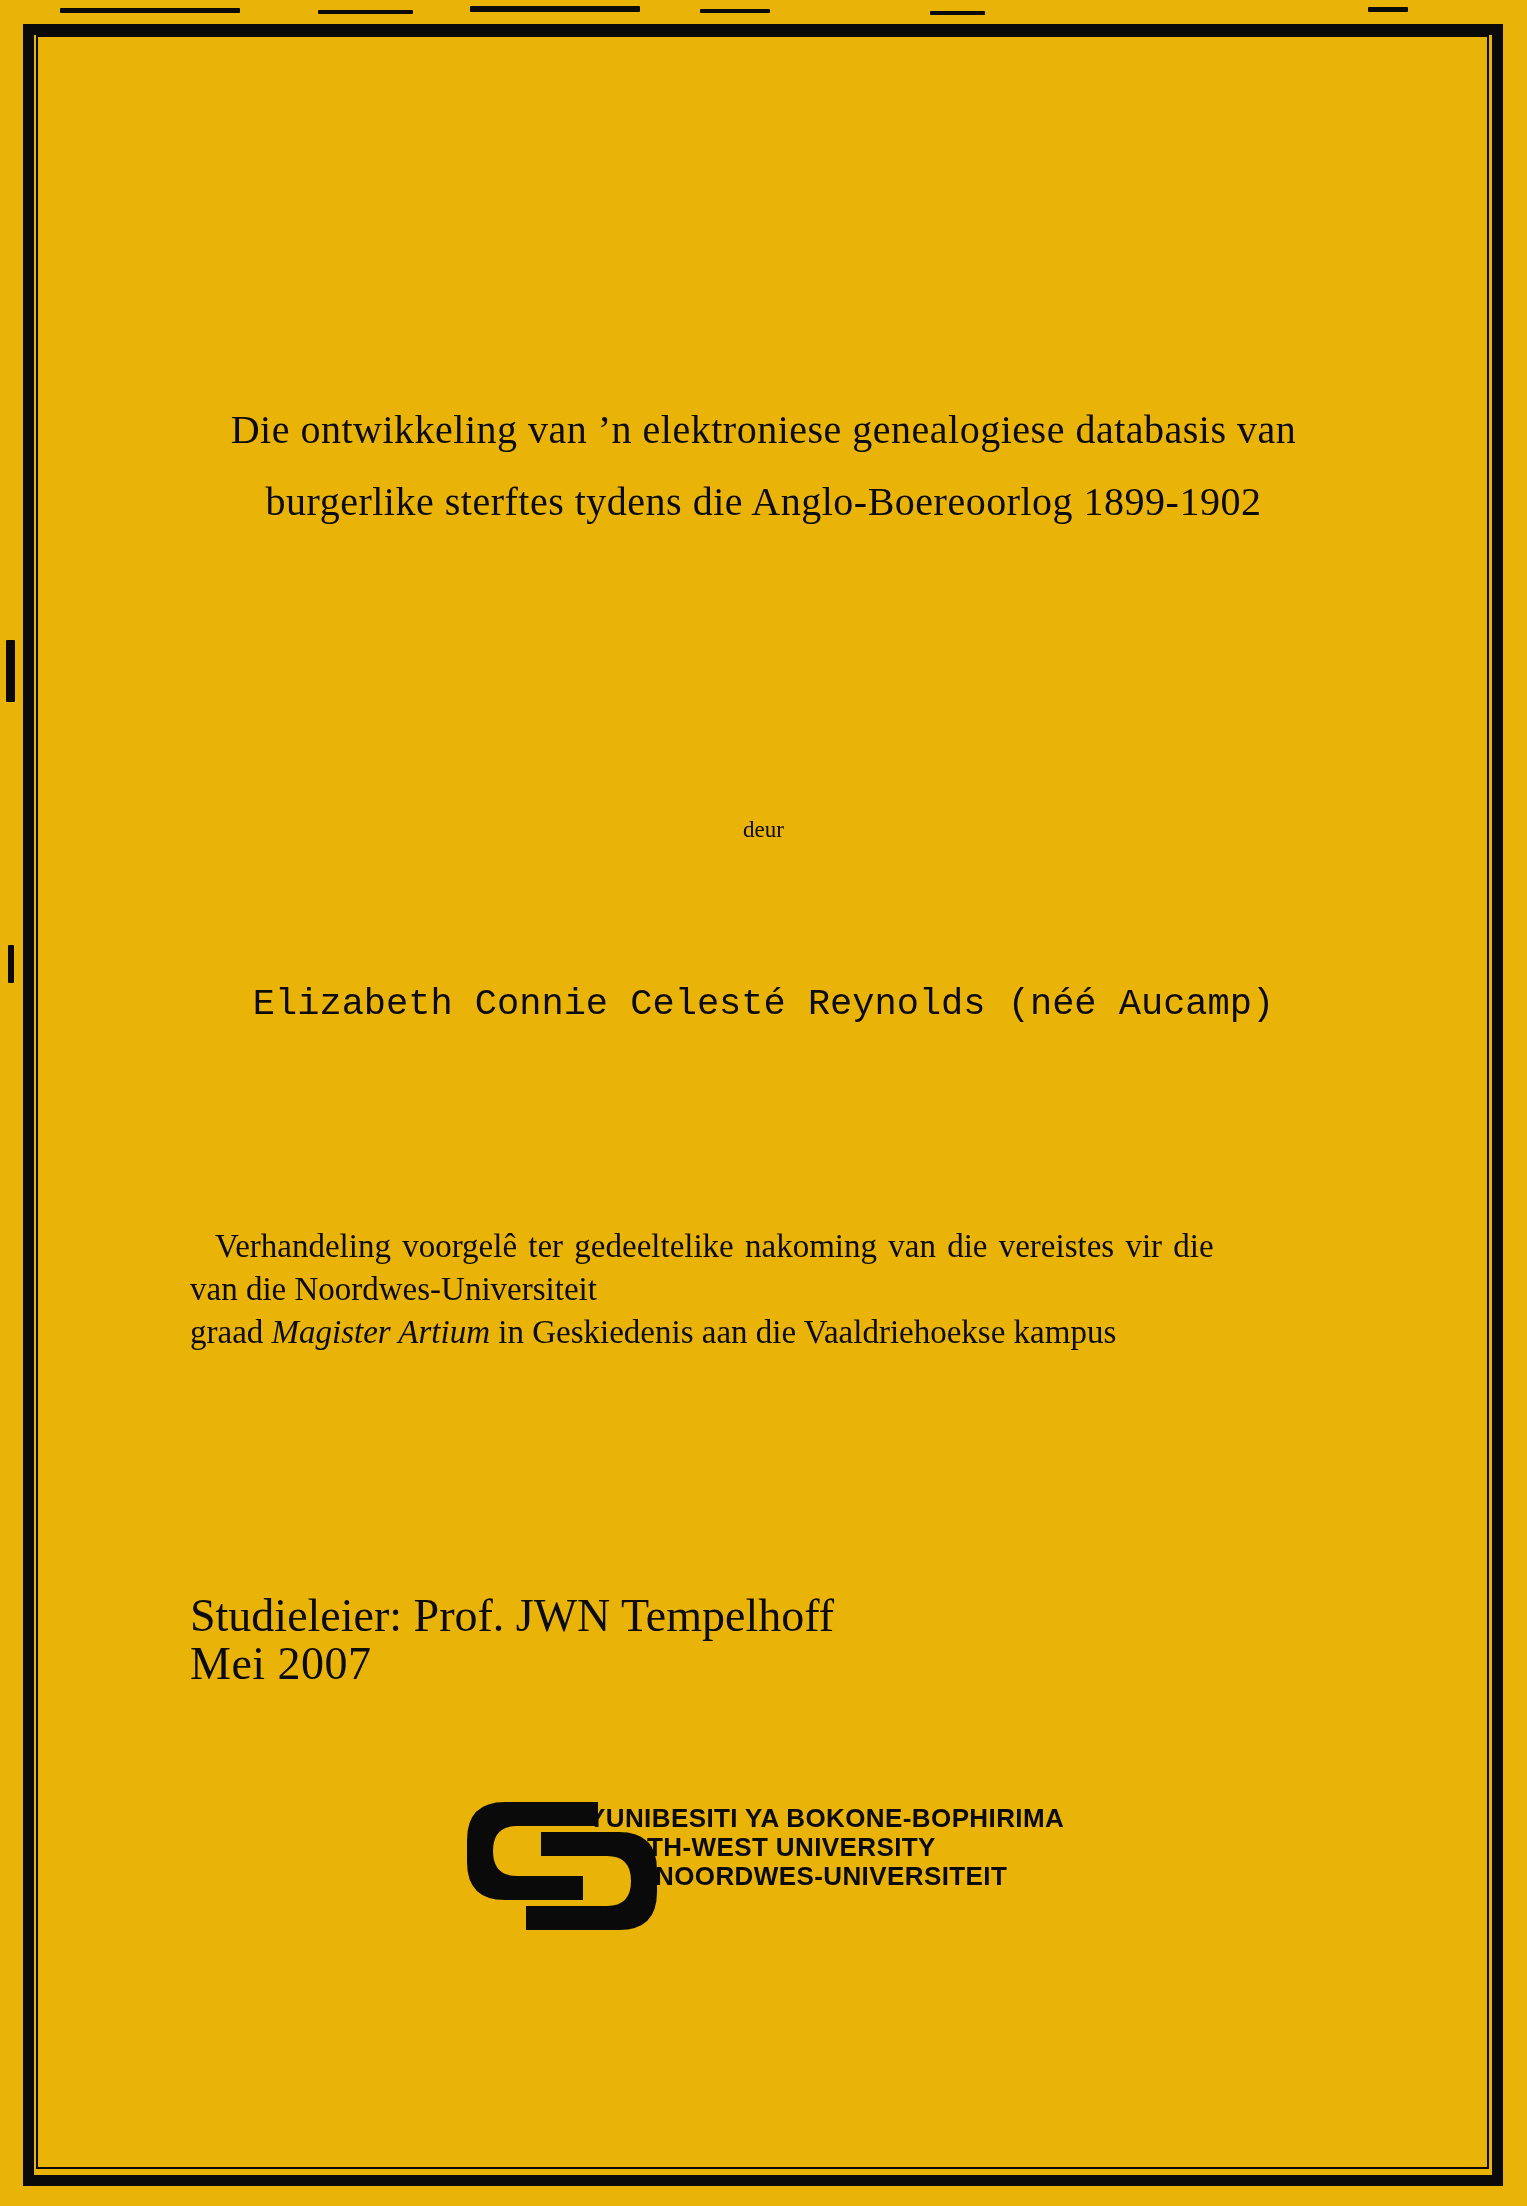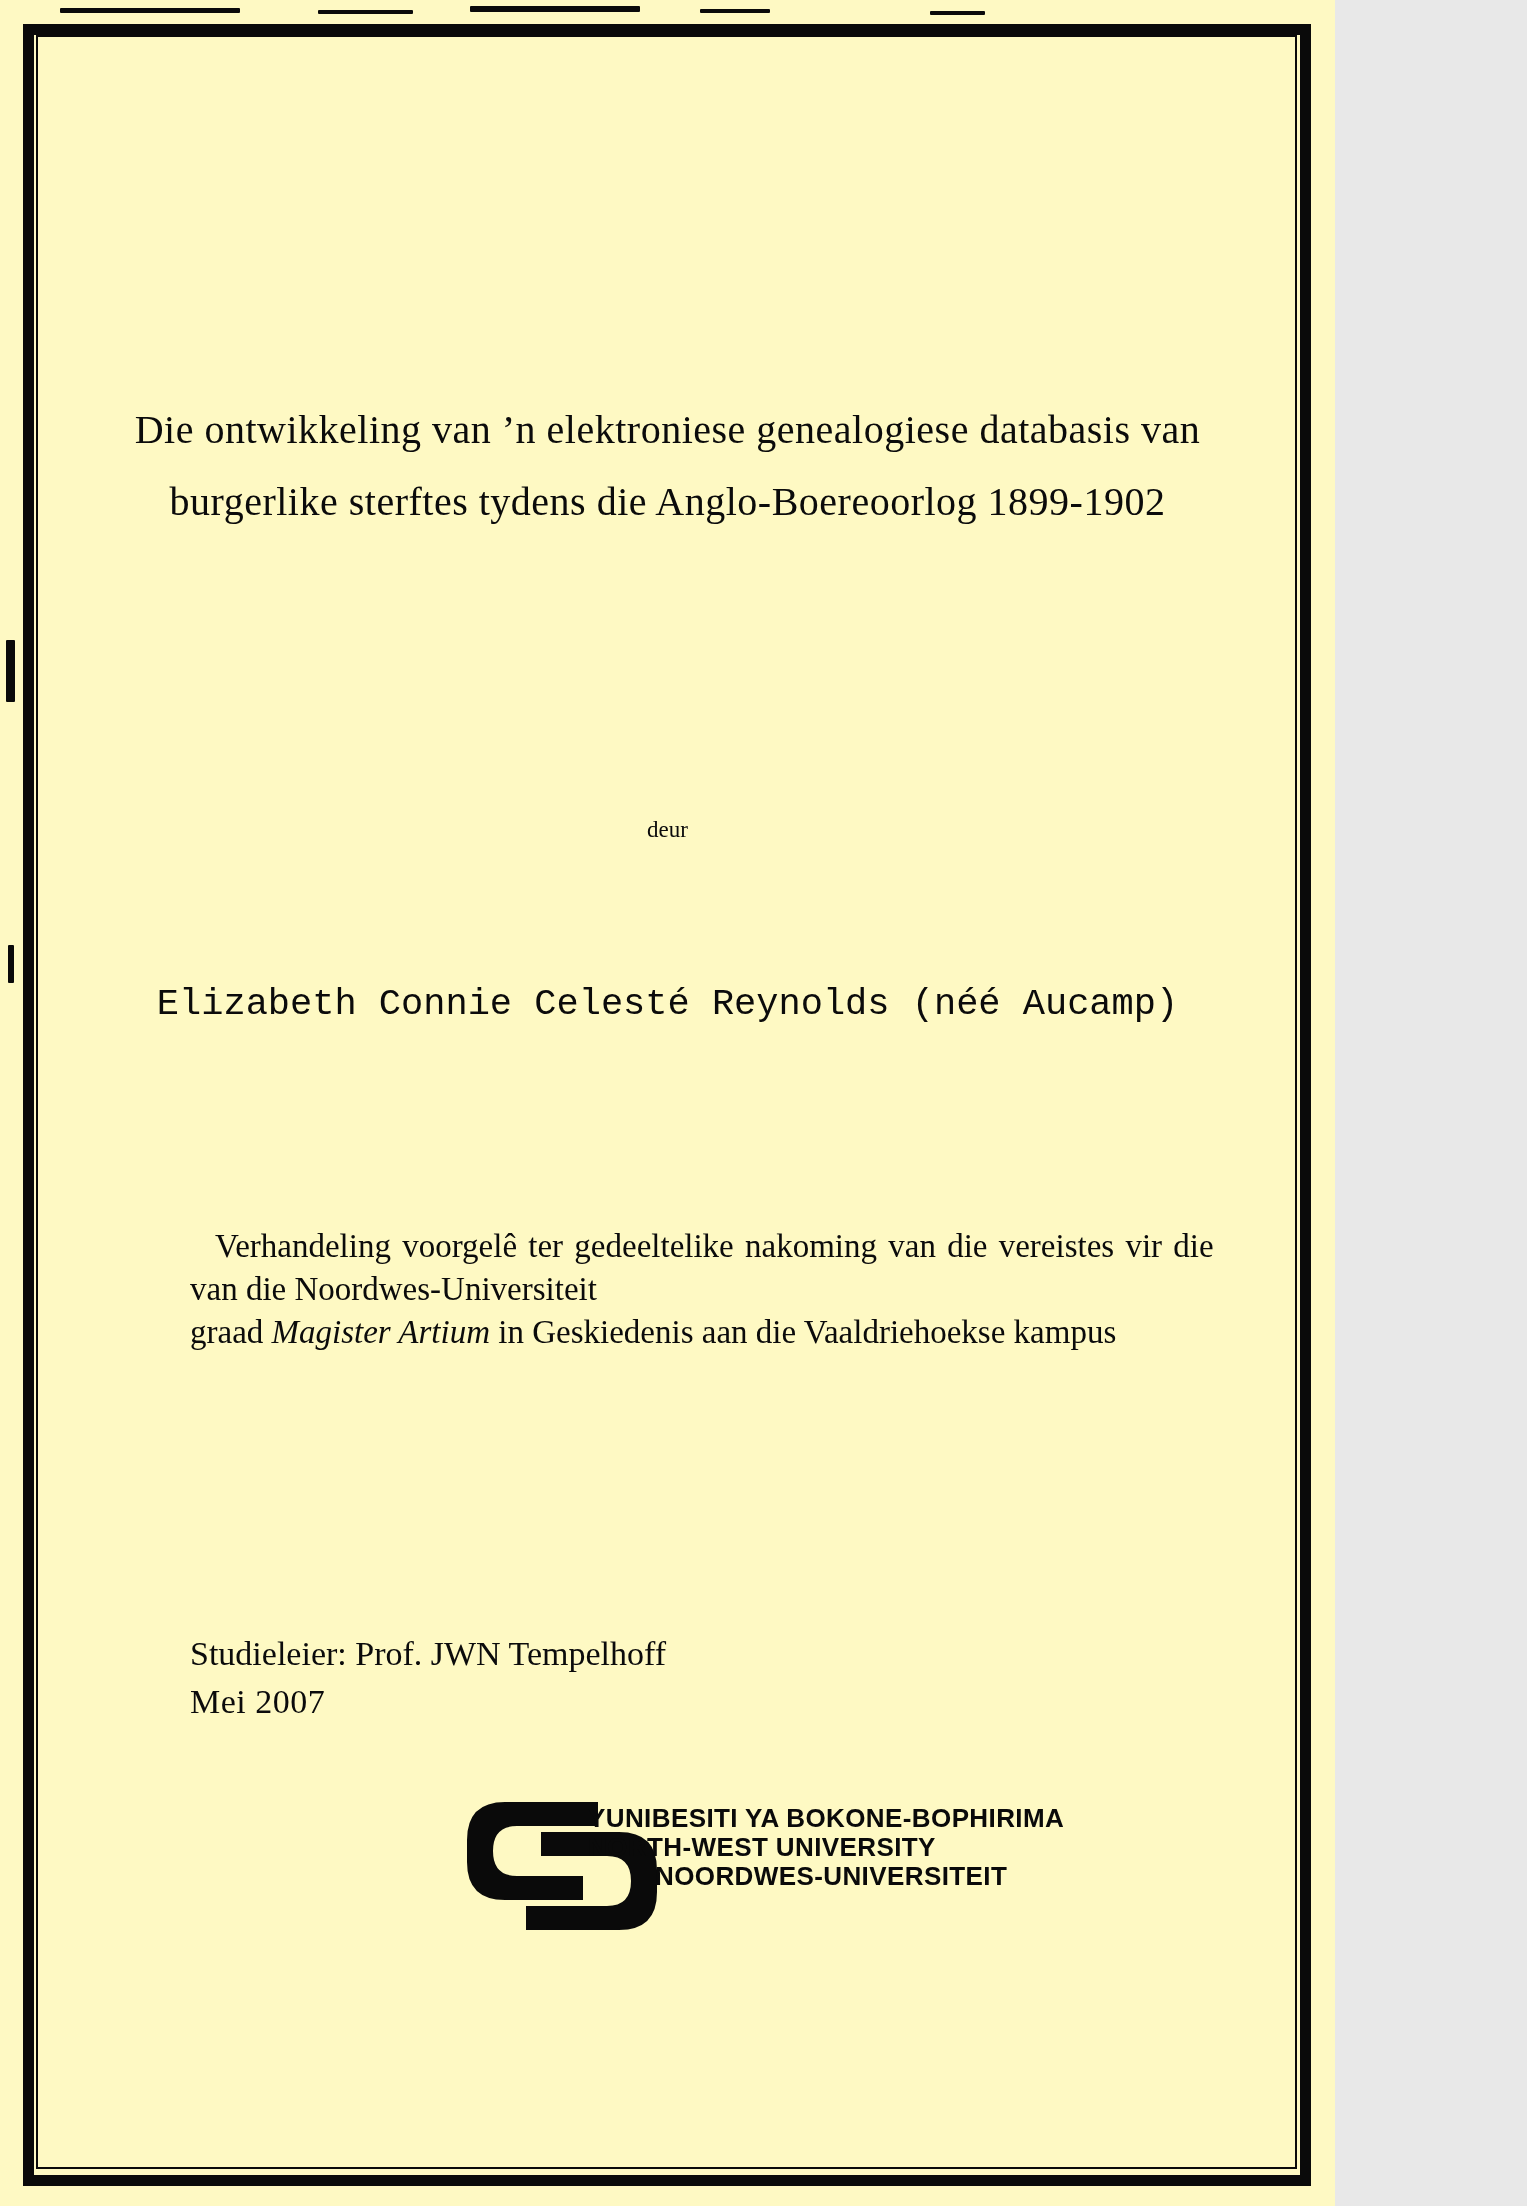--- a/index.html
+++ b/index.html
@@ -1,20 +1,20 @@
 <!DOCTYPE html>
 <html><head>
 <meta charset="utf-8">
 <style>
   html, body { margin: 0; padding: 0; background: #e8e8e8; }
   .page {
     position: relative;
-    width: 1335px;
+    width: 1527px;
     height: 2206px;
-    background: #fef9c3;
+    background: #eab308;
     font-family: "Liberation Serif", serif;
     color: #0b0b0b;
     overflow: hidden;
   }
   
   .frame-outer {
     position: absolute;
     left: 23px; top: 24px; right: 24px; bottom: 20px;
     border: 11px solid #0a0a0a;
   }
@@ -62,22 +62,22 @@
     left: 190px; top: 1225px;
     width: 1150px;
     font-size: 33px;
     line-height: 43px;
   }
   .decl-line { white-space: nowrap; }
   .decl-line-1 { word-spacing: 3px; margin-left: 25px; }
   .italic { font-style: italic; }
   .supervisor-block {
     position: absolute;
-    left: 190px; top: 1630px;
-    font-size: 34px;
+    left: 190px; top: 1592px;
+    font-size: 46px;
     line-height: 48px;
   }
   .date-line { letter-spacing: 0.5px; }
 
   .logo-mark {
     position: absolute;
     left: 465px; top: 1800px;
     width: 192px; height: 132px;
   }
   .logo-text {

